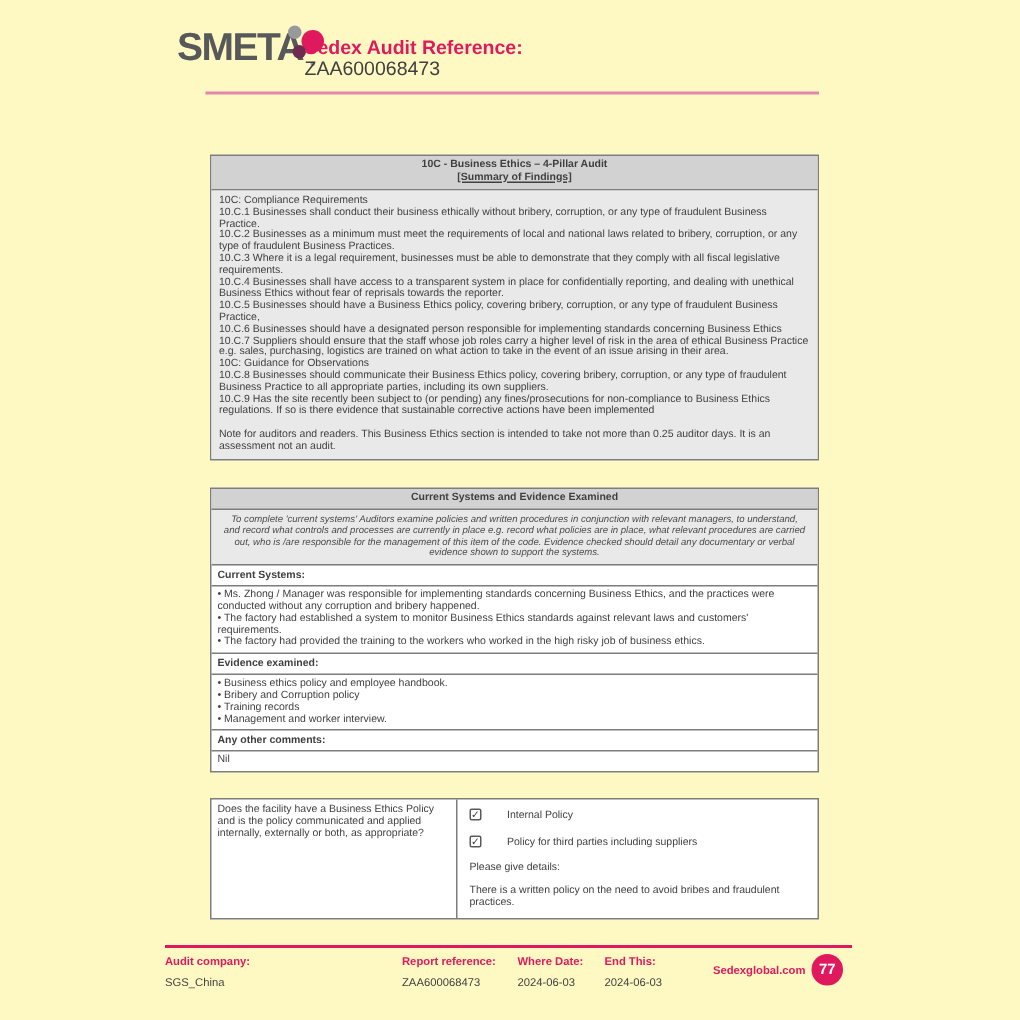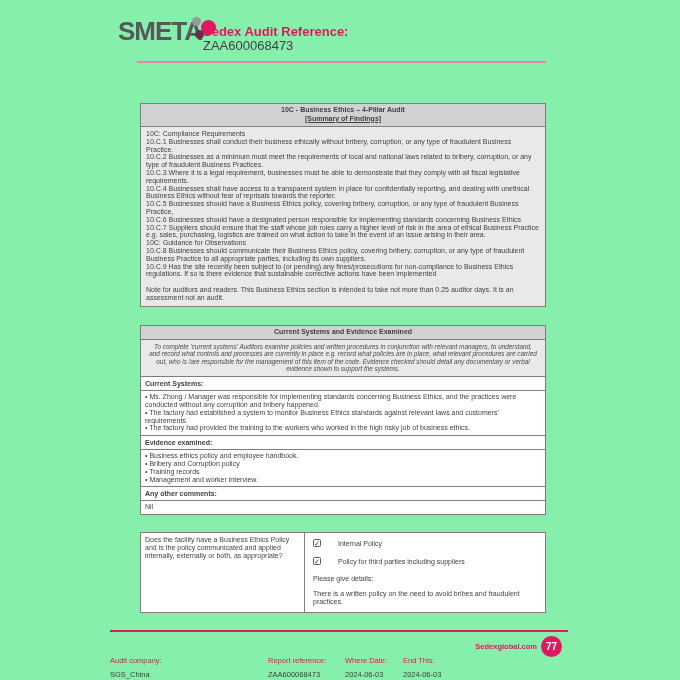--- a/index.html
+++ b/index.html
@@ -9,21 +9,21 @@
     --table-body-gray:#e9e9e9;
     --border-gray:#7d7d7d;
     --text-dark:#3f3f3f;
     --logo-gray:#57585a;
     --dot-gray:#97999b;
     --dot-maroon:#6e2a4f;
   }
   *{box-sizing:border-box;margin:0;padding:0;}
   html,body{background:#fff;}
   body{font-family:"Liberation Sans","DejaVu Sans",sans-serif;color:var(--text-dark);}
-  .page{position:relative;width:680px;height:680px;background:#86efac;overflow:hidden;}
+  .page{position:relative;width:680px;height:680px;background:#fef9c3;overflow:hidden;}
 
   
   .logo{position:absolute;left:118px;top:16px;width:100px;height:34px;}
   .logo-text{font-size:26px;font-weight:bold;color:var(--logo-gray);letter-spacing:-1px;}
   .dot{position:absolute;border-radius:50%;}
   .dot-gray{left:74px;top:1px;width:9px;height:9px;background:var(--dot-gray);}
   .dot-pink{left:83px;top:4px;width:15px;height:15px;background:var(--brand-pink);}
   .dot-maroon{left:77px;top:14px;width:9px;height:9px;background:var(--dot-maroon);}
   .dot-reg{left:89px;top:25px;width:3px;height:3px;background:var(--dot-gray);}
   .hdr-block{position:absolute;top:28px;font-size:13px;line-height:8px;}
@@ -59,21 +59,21 @@
   .cb-row{display:flex;align-items:center;gap:17px;margin:2px 0 10px;}
   .cb-box{width:8px;height:8px;border:1px solid #5a5a5a;border-radius:1.5px;display:flex;
           align-items:center;justify-content:center;font-size:7px;line-height:7px;color:#3a3a3a;
           background:#fff;flex:0 0 auto;}
   .details-label{margin-top:7px;}
   .details-text{margin-top:8px;line-height:8px;max-width:280px;}
 
   
   .footer-rule{position:absolute;left:110px;top:630px;width:458px;height:2px;background:var(--brand-pink);}
   .footer-field{position:absolute;top:637px;font-size:7.5px;line-height:8px;}
-  .footer-field .f-label{color:var(--brand-pink);font-weight:normal;margin-top:20px;}
+  .footer-field .f-label{color:var(--brand-pink);font-weight:bold;}
   .footer-field .f-value{margin-top:6px;color:var(--text-dark);}
   .footer-field:nth-of-type(1){left:110px;}
   .footer-field:nth-of-type(2){left:268px;}
   .footer-field:nth-of-type(3){left:345px;}
   .footer-field:nth-of-type(4){left:403px;}
   .footer-site{position:absolute;left:440px;top:636px;width:122px;display:flex;
                align-items:center;justify-content:flex-end;gap:4px;}
   .site{font-size:7.5px;font-weight:bold;color:var(--brand-pink);}
   .page-badge{width:21px;height:21px;border-radius:50%;background:var(--brand-pink);color:#fff;
               font-size:10px;font-weight:bold;display:flex;align-items:center;justify-content:center;}

